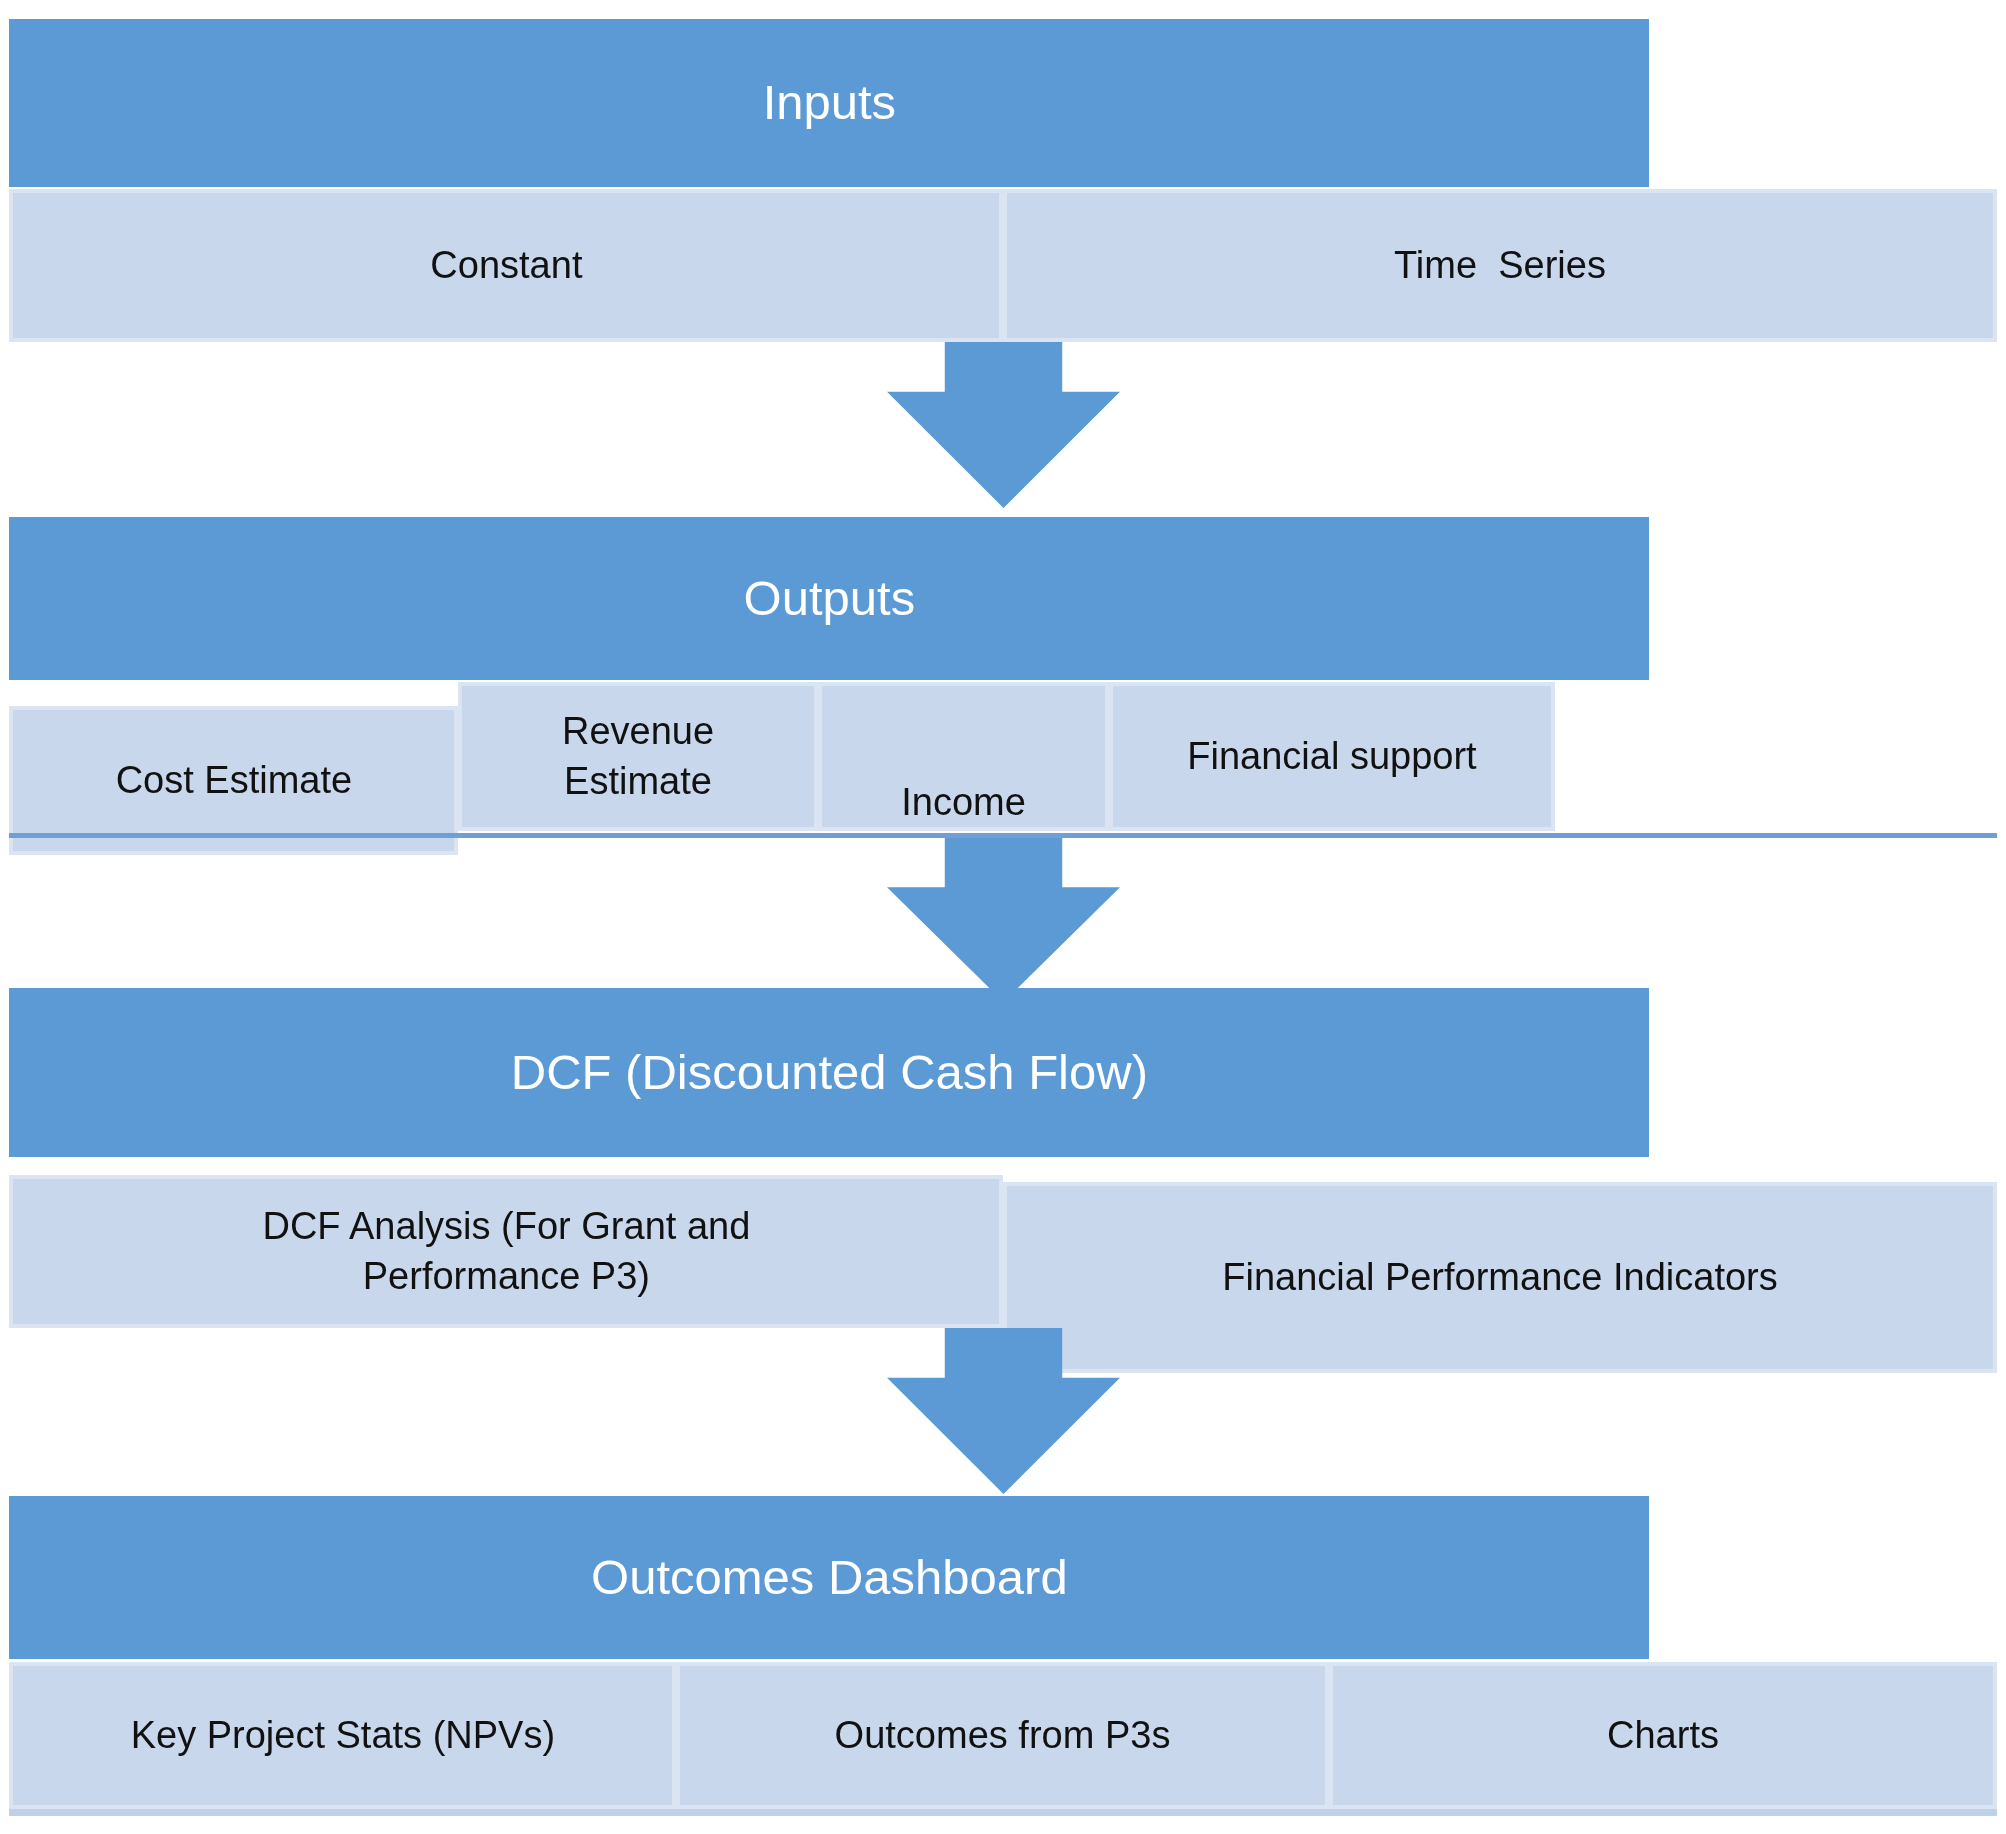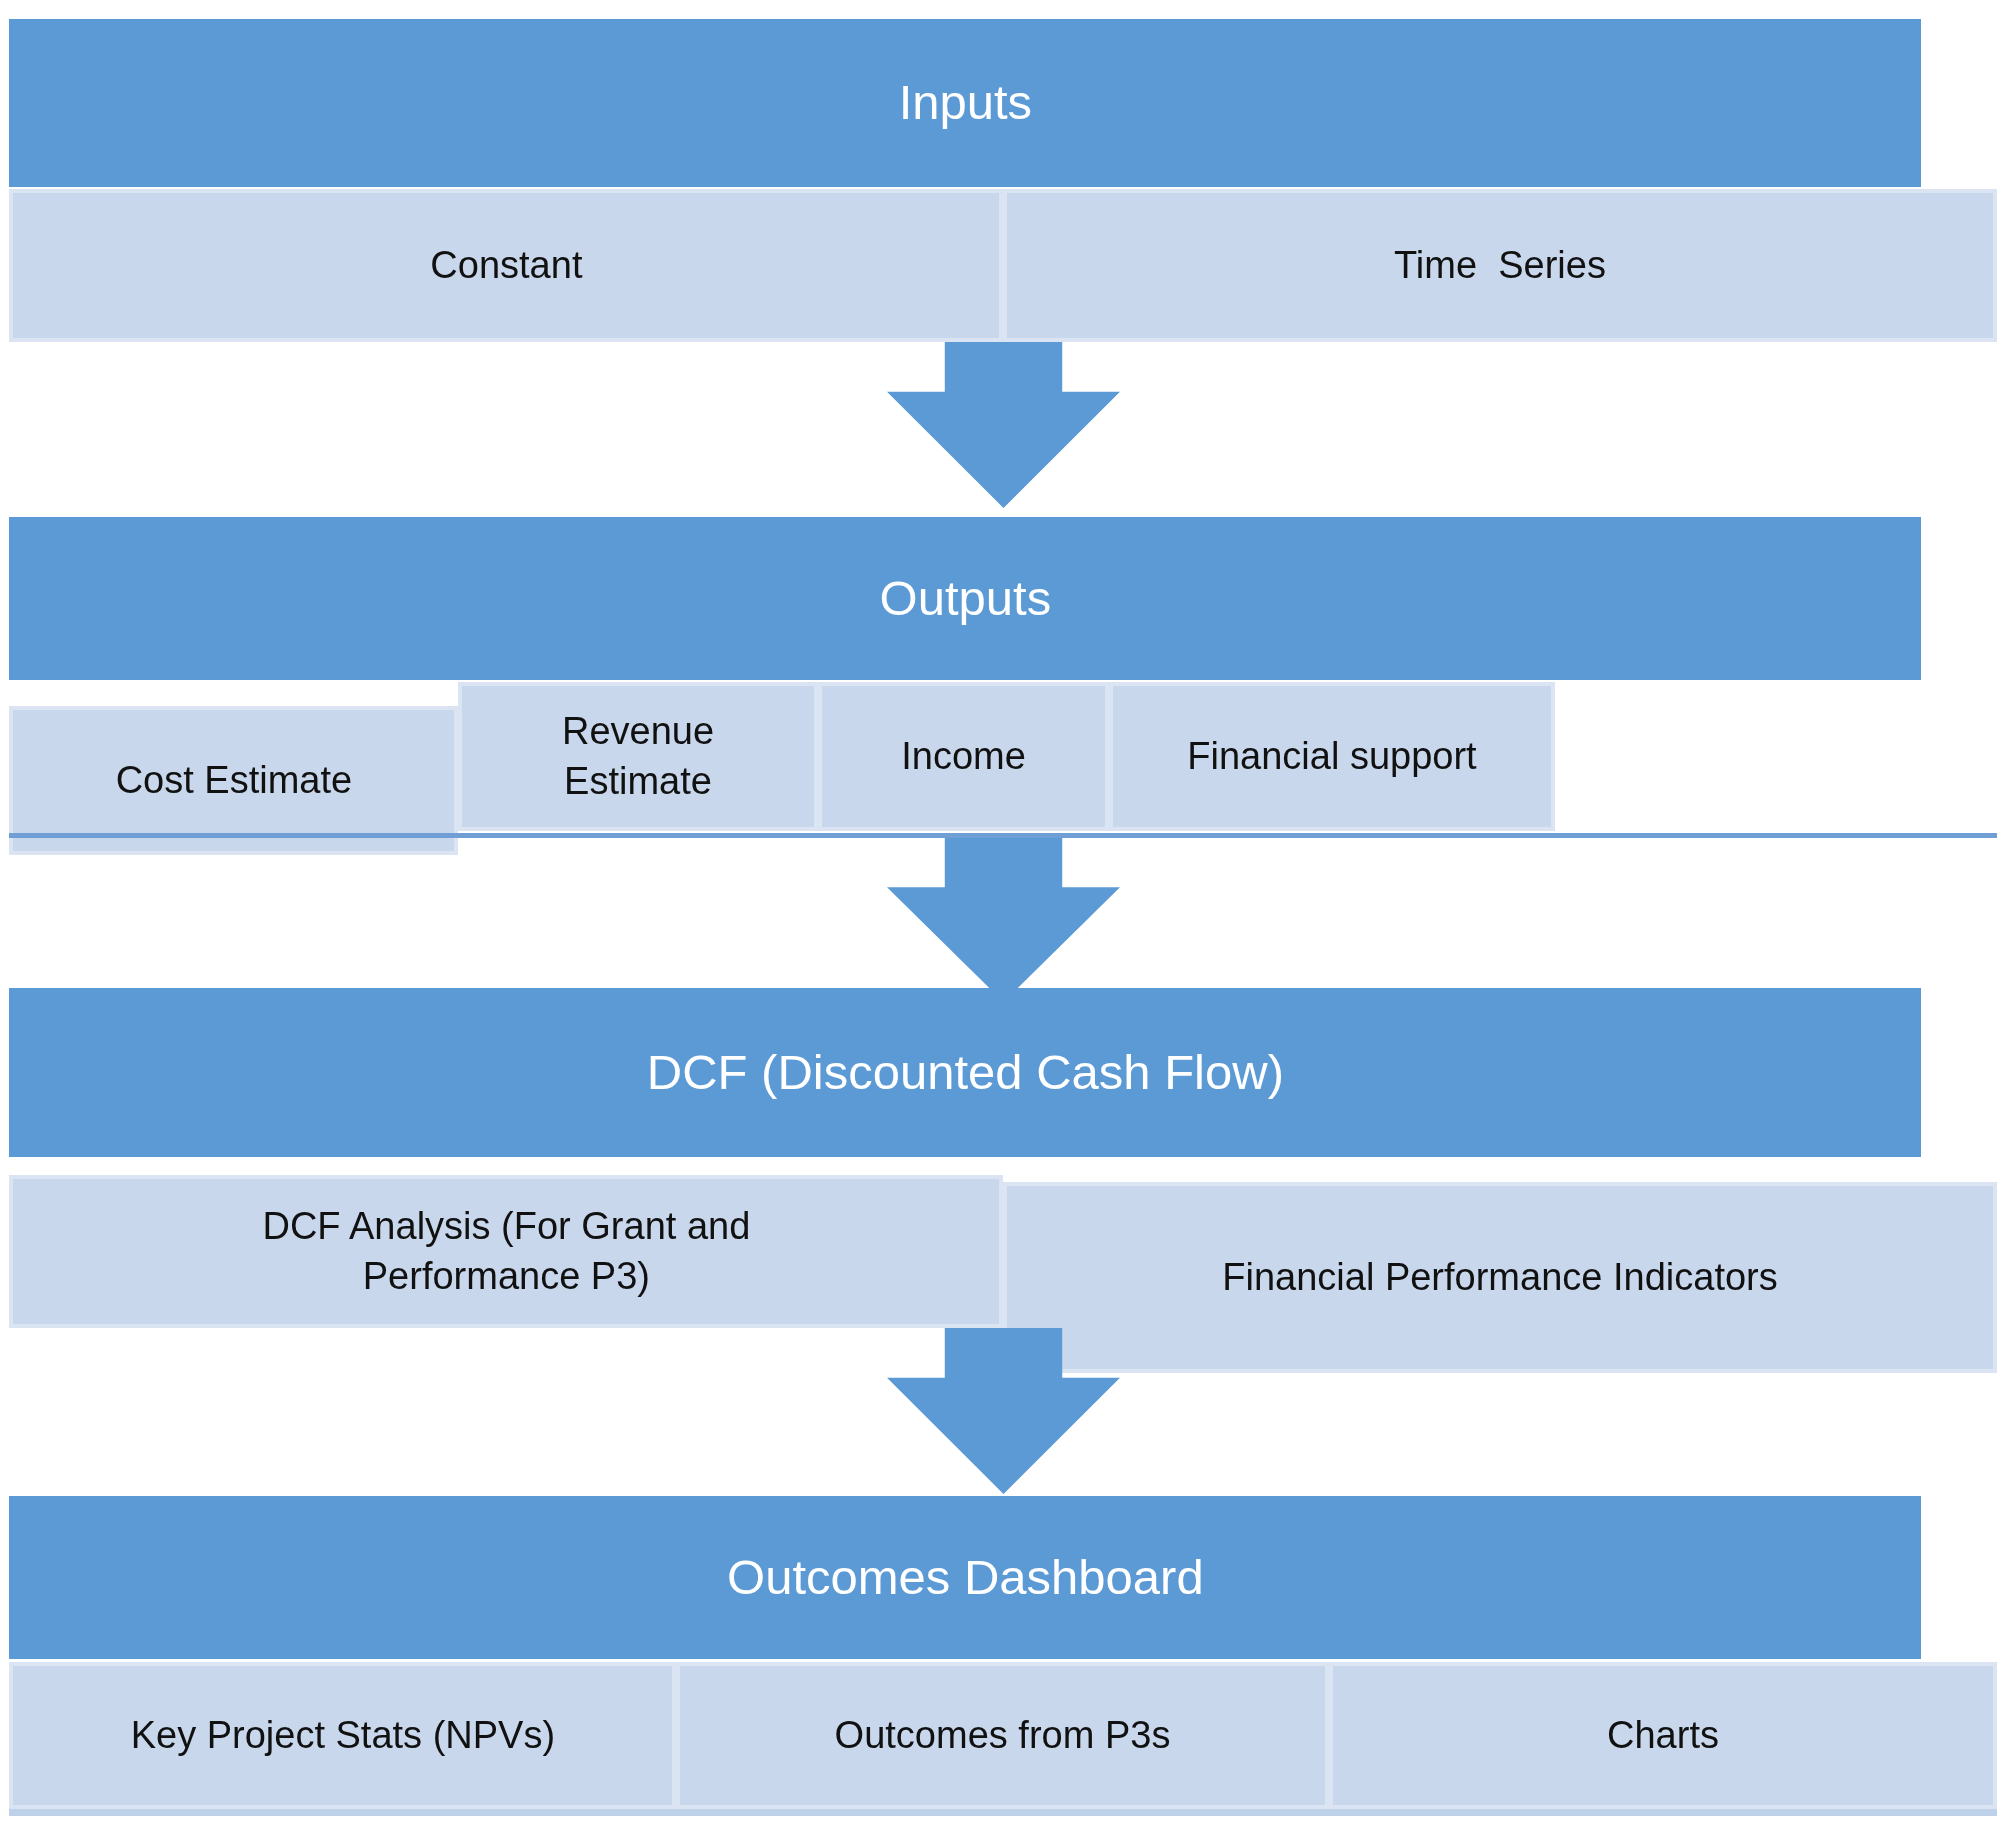--- a/index.html
+++ b/index.html
@@ -1,20 +1,20 @@
 <!DOCTYPE html>
 <html style="--header-blue: #5b9ad5; --header-text: #ffffff; --cell-fill: #c8d7ec; --cell-edge: #dbe4f2; --cell-text: #111111; --divider-blue: #6f9fd4; --divider-light: #bdd1e9;font-size:13.7px"><head>
 <meta charset="utf-8">
 <style>
   html,body{margin:0;padding:0;background:#ffffff;}
   body{font-family:"Liberation Sans","DejaVu Sans",sans-serif;}
   .diagram{position:relative;width:2007px;height:1835px;background:#ffffff;overflow:hidden;}
 
   .hdr{
-    position:absolute;left:9.4px;width:1912px;
+    position:absolute;left:9.4px;width:1640px;
     background:var(--header-blue,#5b9ad5);
     display:flex;align-items:center;justify-content:center;
   }
   .hdr-t{
     color:var(--header-text,#ffffff);
     font-size:49px;line-height:1.1;text-align:center;
   }
 
   .cell{
     position:absolute;box-sizing:border-box;
@@ -64,21 +64,21 @@
 
   <div class="hdr" style="top:517px;height:163px;">
     <span class="hdr-t">Outputs</span>
   </div>
   <div class="cell" style="left:9.4px;top:682px;width:449px;height:149px;margin-top:24px;">
     <span class="cell-t">Cost Estimate</span>
   </div>
   <div class="cell" style="left:458px;top:682px;width:360px;height:149px;">
     <span class="cell-t">Revenue Estimate</span>
   </div>
-  <div class="cell" style="left:818px;top:682px;width:291px;height:149px;padding:16px 17px;">
+  <div class="cell" style="left:818px;top:682px;width:291px;height:149px;padding:0 17px;align-items:flex-end;">
     <span class="cell-t">Income</span>
   </div>
   <div class="cell" style="left:1109px;top:682px;width:446px;height:149px;">
     <span class="cell-t">Financial support</span>
   </div>
   <div class="line-blue" style="top:833px;"></div>
 
   <div class="arrow" style="top:838px;height:164px;"></div>
 
   <div class="hdr" style="top:988px;height:169px;justify-content:center;">

